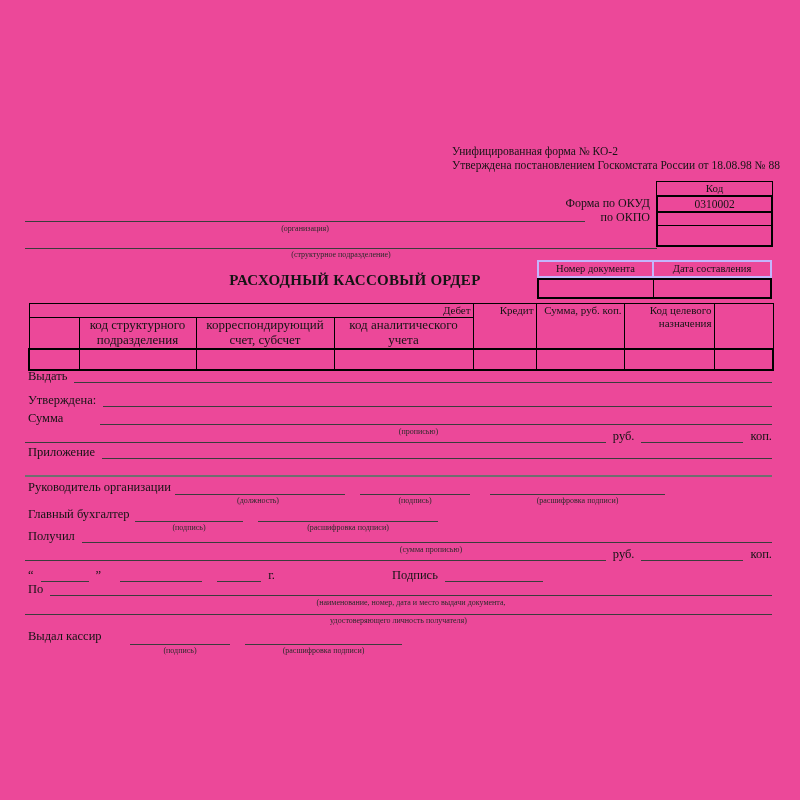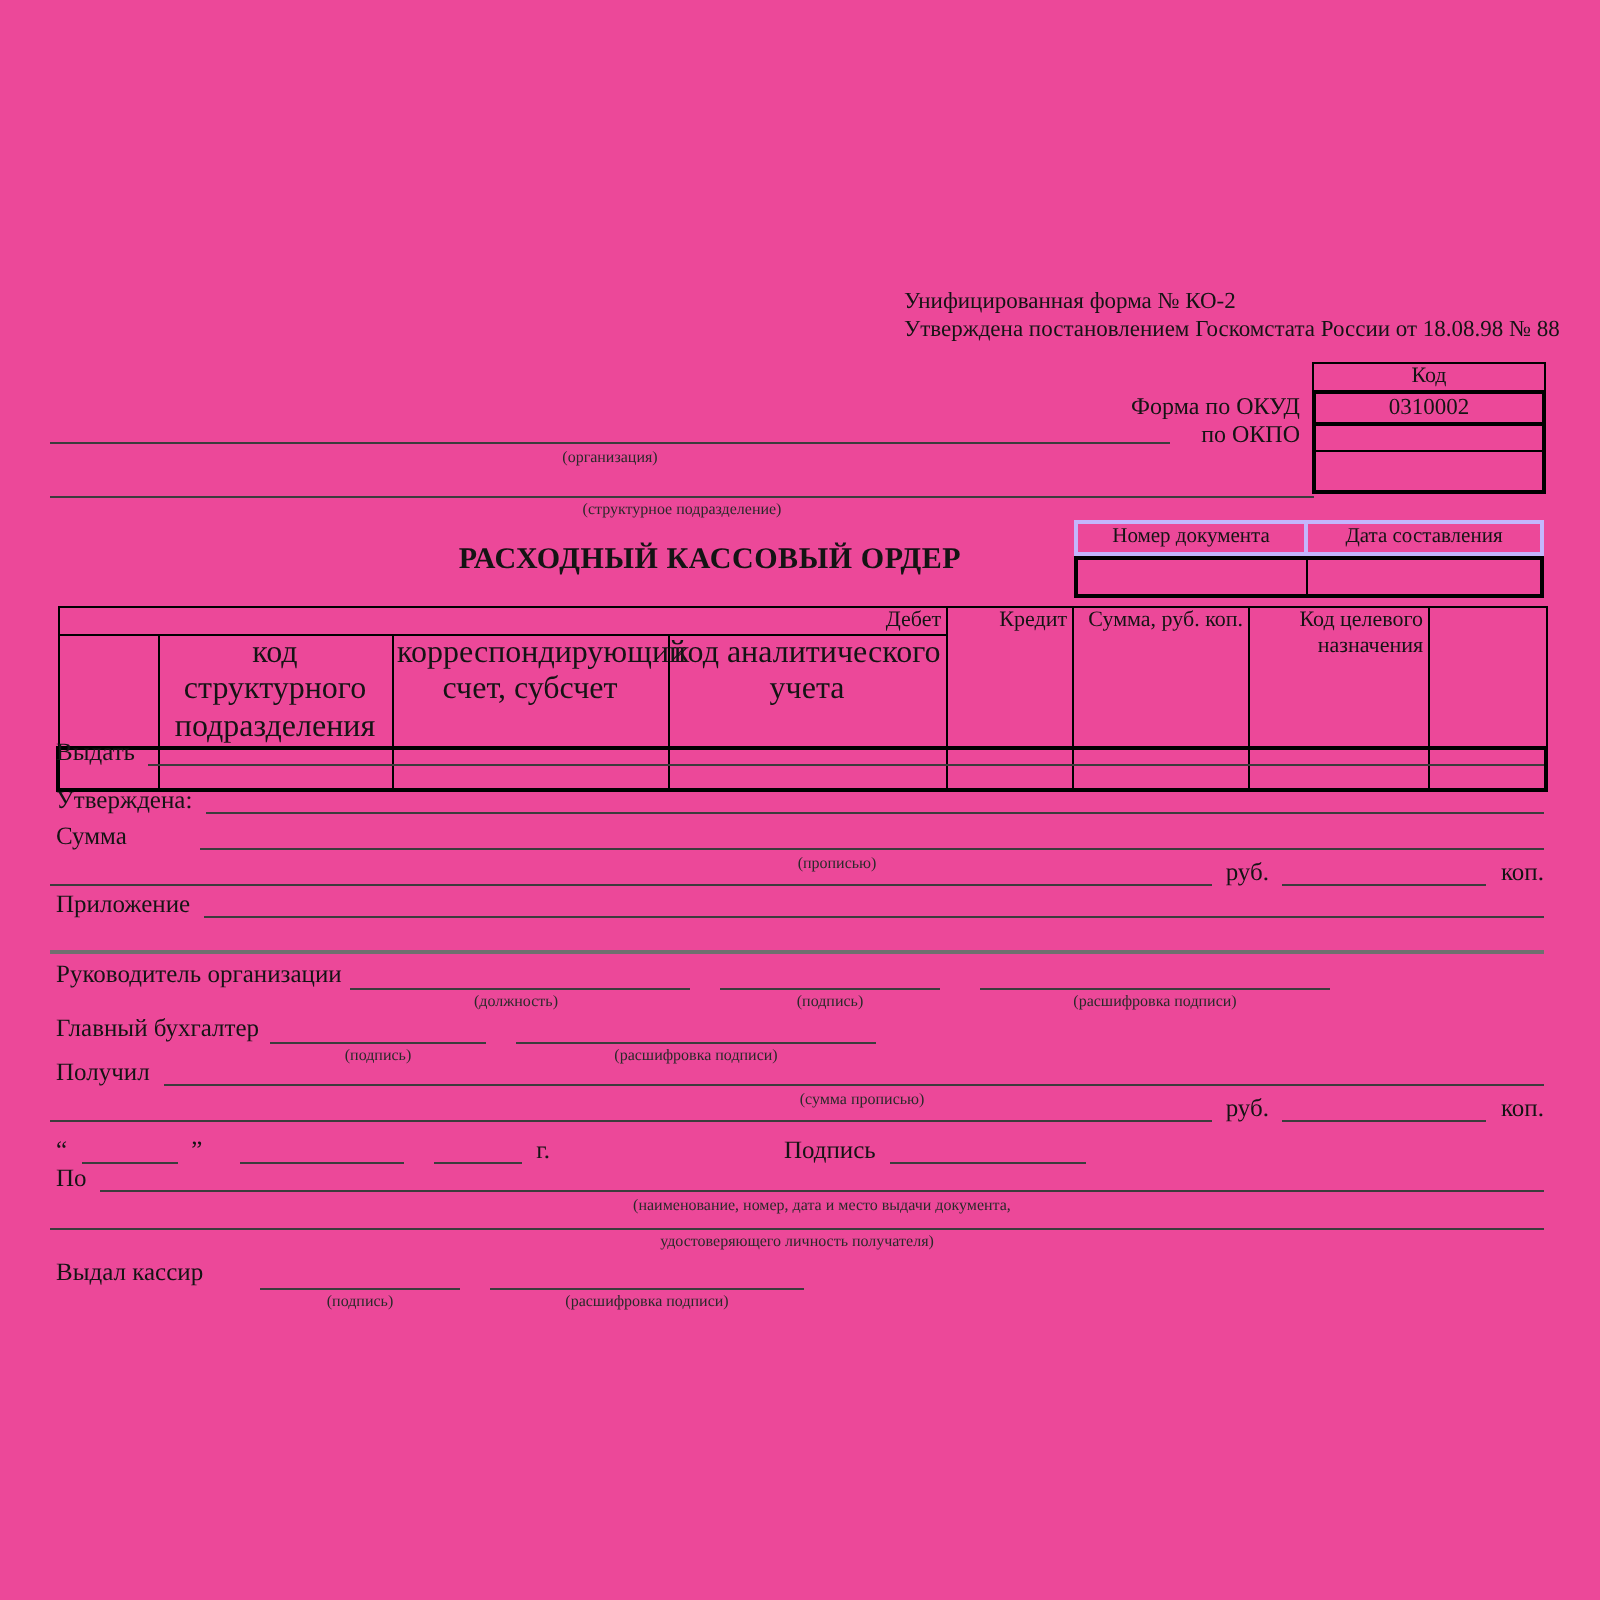--- a/index.html
+++ b/index.html
@@ -32,21 +32,21 @@
   .dt-hdr > div { border:2px solid #c4b5fd; height:14px; line-height:14px; text-align:center;
                   font-size:10.5px; }
   .dt-hdr > div:first-child { width:114px; }
   .dt-hdr > div:last-child  { width:117px; border-left:none; }
   .dt-data { display:flex; border:2px solid #000; border-top-width:2px; height:17px; }
   .dt-data > div:first-child { width:114px; border-right:1px solid #000; }
   .dt-data > div:last-child  { flex:1; }
 
   
   table.main { border-collapse:collapse; table-layout:fixed; width:744px; }
-  table.main td { border:1px solid #000; font-size:16px; text-align:center;
+  table.main td { border:1px solid #000; font-size:13px; text-align:center;
                   padding:0 2px; line-height:1.15; vertical-align:top; }
   table.main tr.r1 td { height:13px; font-size:11px;text-align:right; }
   table.main tr.r2 td { height:24px; }
   table.main tr.data td { height:19px; border-top:2px solid #000; border-bottom:2px solid #000; }
   table.main tr.data td:first-child { border-left:2px solid #000; }
   table.main tr.data td:last-child  { border-right:2px solid #000; }
   table.main tr.r1 td:first-child { border-left:1px solid #000; }
 
   .sep { border-top:2px solid #6f6f6f; }
 </style>

